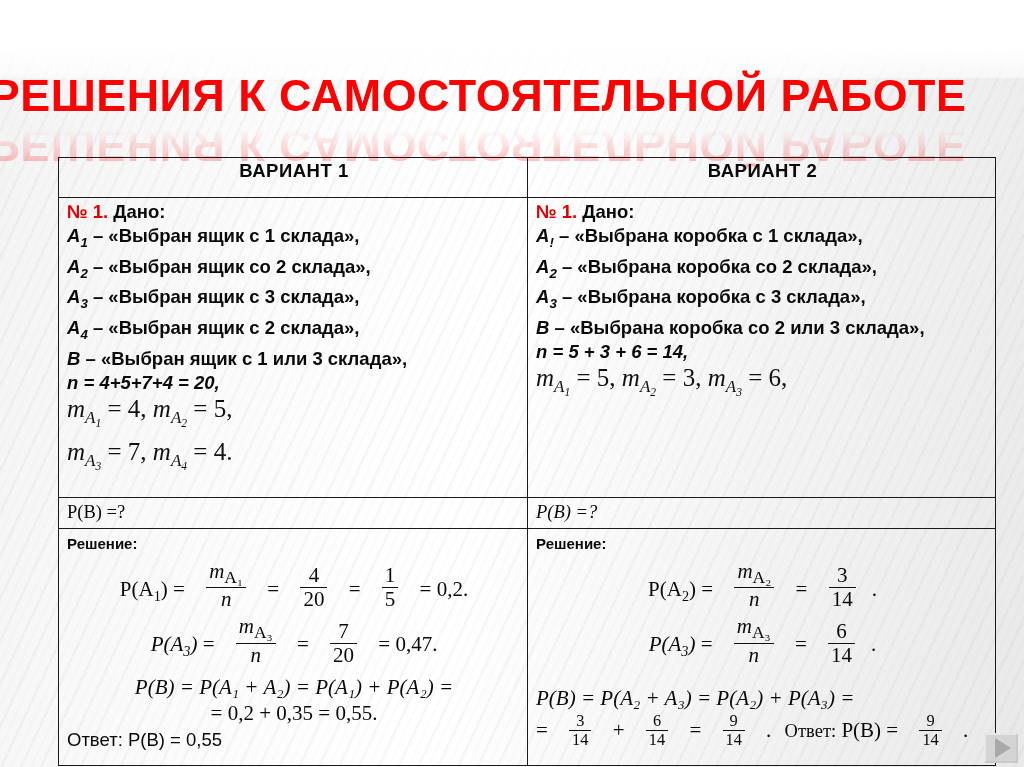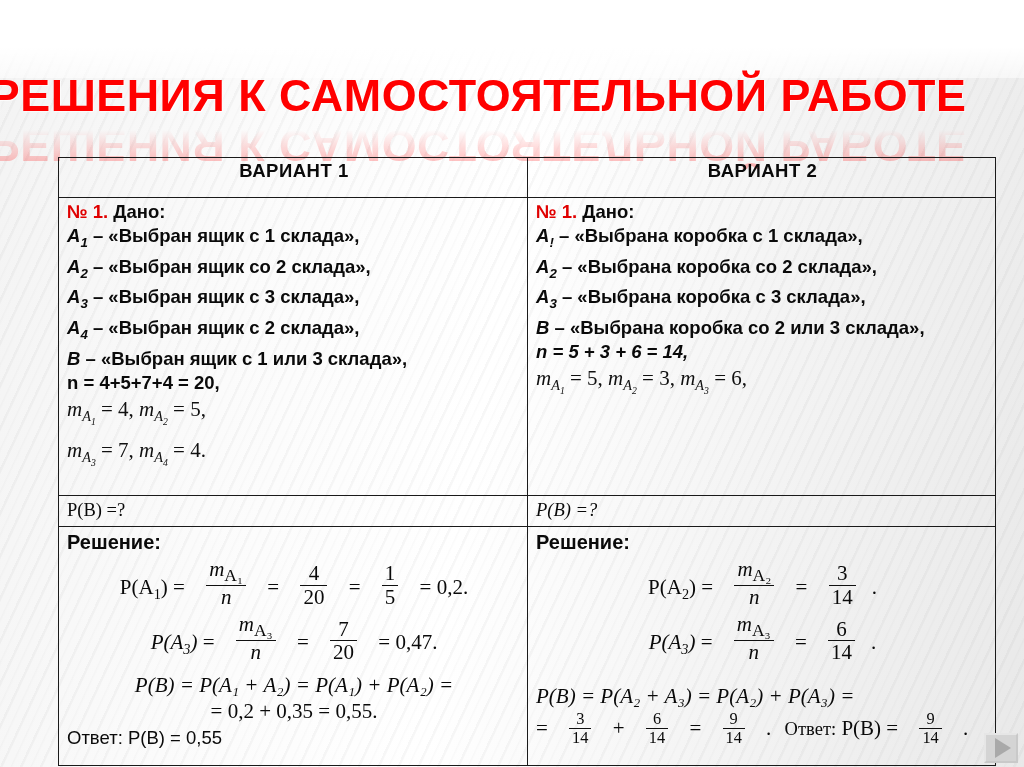--- a/index.html
+++ b/index.html
@@ -108,41 +108,41 @@
     line-height:26.5px;
   }
   .given .num{ color:#E00000; }
   .given .lbl{ color:#0a0a0a; }
   .given .ev{ font-style:italic; }
   .given .ev sub{ font-style:italic; font-size:0.72em; }
 
   
   .math{
     font-family:"Liberation Serif", serif;
-    font-size:21px;
+    font-size:25px;
     line-height:28px;
     color:#101010;
     font-weight:normal;
   }
   .mi{ font-family:"Liberation Serif", serif; font-style:italic; }
   .mu{ font-family:"Liberation Serif", serif; font-style:normal; }
   .mi sub, .mu sub{ font-size:0.68em; }
 
   .ask{
     font-family:"Liberation Serif", serif;
     font-size:21px;
     line-height:26px;
     padding-top:2px !important;
     padding-bottom:2px !important;
   }
   .ask.it{ font-style:italic; }
 
   .solve-label{
     font-weight:bold;
-    font-size:20px;
+    font-size:15px;
     line-height:24px;
     color:#0a0a0a;
     margin:1px 0 2px 0;
   }
 
   .eqline{
     font-family:"Liberation Serif", serif;
     font-size:21px;
     text-align:center;
     white-space:nowrap;
@@ -241,21 +241,21 @@
             <span class="ev"><i>A</i><sub>4</sub></span>
             <span>–</span>
             <span>«Выбран ящик с 2 склада»,</span>
           </div>
           <div>
             <span class="ev"><i>B</i></span>
             <span>–</span>
             <span>«Выбран ящик с 1 или 3 склада»,</span>
           </div>
 
-          <div style="">n = 4+5+7+4 = 20,</div>
+          <div style="font-style:italic">n = 4+5+7+4 = 20,</div>
 
           <div class="math">
             <span class="mi">m<sub>A<sub>1</sub></sub></span>
             <span class="mu">=</span>
             <span class="mu">4</span><span class="mu">,</span>
             <span class="mi">m<sub>A<sub>2</sub></sub></span>
             <span class="mu">=</span>
             <span class="mu">5</span><span class="mu">,</span>
           </div>
           <div class="math">

